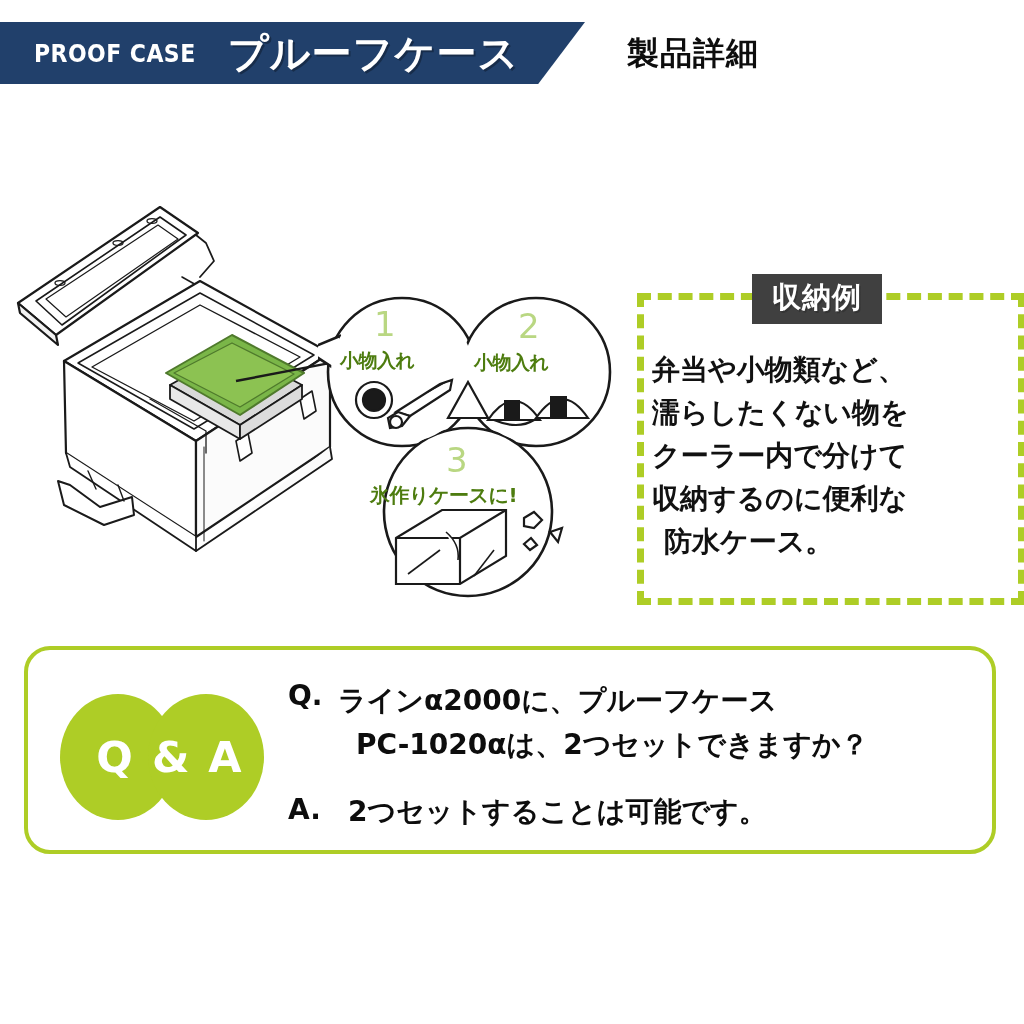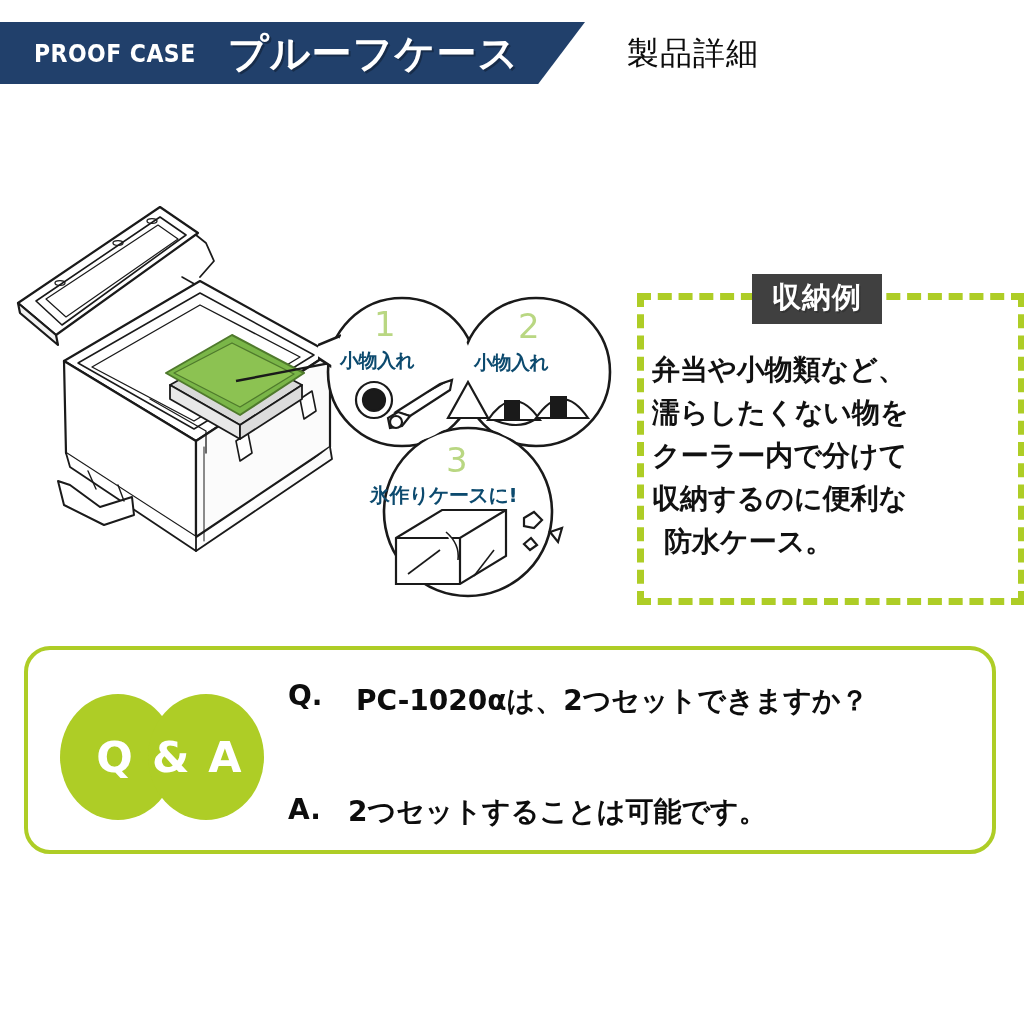--- a/index.html
+++ b/index.html
@@ -52,21 +52,21 @@
     font-weight: bold;
     letter-spacing: 1px;
     margin-left: 10px;
     text-shadow: 2px 2px 0 rgba(0,0,0,0.30);
   }
   .header-sub {
     position: absolute;
     left: 627px;
     top: 32px;
     font-size: 32px;
-    font-weight: normal;
+    font-weight: bold;
     color: #0d0d0d;
     letter-spacing: 1px;
   }
 
   
   .cooler-art {
     position: absolute;
     left: 0px;
     top: 185px;
     width: 370px;
@@ -78,21 +78,21 @@
     position: absolute;
     left: 318px;
     top: 288px;
     width: 316px;
     height: 324px;
   }
   .bubble-label {
     position: absolute;
     font-size: 19px;
     font-weight: bold;
-    color: #0c4a6e;
+    color: #4d7c0f;
     letter-spacing: -0.5px;
     white-space: nowrap;
   }
   .bubble-num {
     position: absolute;
     font-size: 34px;
     font-weight: normal;
     color: #b9d782;
     font-family: "DejaVu Sans", "Liberation Sans", sans-serif;
   }
@@ -346,16 +346,17 @@
 </div>
 
 <div class="qa-box"></div>
 <div class="qa-badge">
   <div class="qa-circle left"></div>
   <div class="qa-circle right"></div>
   <div class="qa-badge-text">Q &amp; A</div>
 </div>
 <div class="qa-line qa-q-mark">Q.</div>
 <div class="qa-line qa-q-text">
+  <span>ラインα2000に、プルーフケース</span>
   <span class="ln2">PC-1020αは、2つセットできますか？</span>
 </div>
 <div class="qa-line qa-a-mark">A.</div>
 <div class="qa-line qa-a-text">2つセットすることは可能です。</div>
 
 </body></html>

